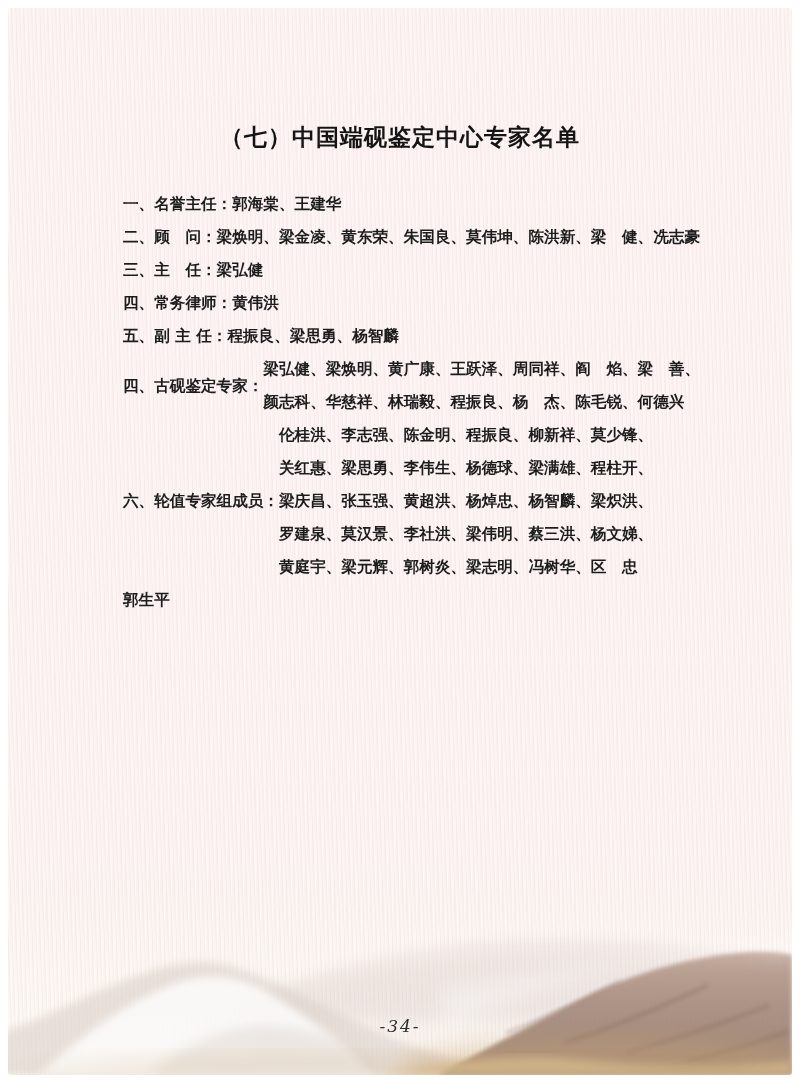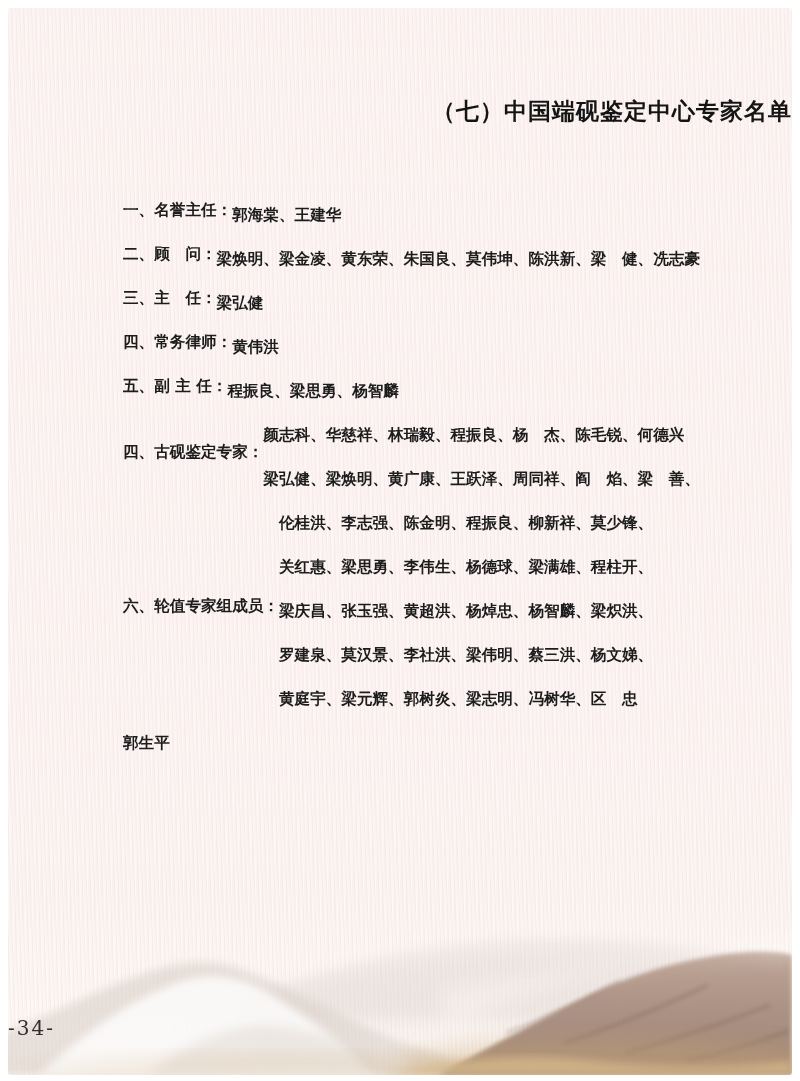--- a/index.html
+++ b/index.html
@@ -38,23 +38,23 @@
         rgba(244,226,224,0.00) 4px),
       repeating-linear-gradient(92deg,
         rgba(255,255,255,0.00) 0px,
         rgba(255,255,255,0.30) 2px,
         rgba(246,231,229,0.25) 3px,
         rgba(255,255,255,0.00) 6px);
     pointer-events: none;
   }
   .title {
     position: absolute;
-    top: 90px; left: 0; width: 100%;
+    top: 116px; left: 0; width: 100%;
     margin: 0;
-    text-align: right;
+    text-align: center;
     font-family: "DejaVu Sans", sans-serif;
     font-weight: 700;
     font-size: 23px;
     line-height: 1.2;
     letter-spacing: 1px;
     color: var(--c-title-ink, #141414);
   }
   .roster {
     position: absolute;
     left: 115px; top: 180px;
@@ -65,29 +65,31 @@
     line-height: 33px;
     color: var(--c-ink, #1c1c1c);
   }
   .item {
     display: flex;
     align-items: center;
     white-space: nowrap;
   }
   .item-label { flex: 0 0 auto; }
   .item-names { flex: 0 0 auto; }
-  .name-line { white-space: nowrap; margin-top: 11px; }
+  .name-line { white-space: nowrap; }
   .page-number {
     position: absolute;
     top: 1008px; left: 0; width: 100%;
+    text-align: center;
     font-family: "DejaVu Serif", serif;
-    font-size: 20px;
+    font-size: 17px;
     line-height: 1.2;
     letter-spacing: 2px;
     color: var(--c-pagenum-ink, #2e2e2e);
+    font-style: italic;
   }
   .landscape {
     position: absolute;
     left: 0; bottom: 0;
     width: 100%; height: 286px;
     display: block;
     pointer-events: none;
   }
   .mtn-gray   { fill: var(--c-mtn-gray, #ddd3cc); }
   .mtn-snow   { fill: var(--c-mtn-snow, #ffffff); }
@@ -172,22 +174,22 @@
   <div class="item">
     <span class="item-label"><span class="num">五、</span><span class="lbl">副 主 任：</span></span>
     <div class="item-names">
             <div class="name-line">程振良、梁思勇、杨智麟</div>
           </div>
   </div>
 
   <div class="item">
     <span class="item-label"><span class="num">四、</span><span class="lbl">古砚鉴定专家：</span></span>
     <div class="item-names">
+            <div class="name-line">梁弘健、梁焕明、黄广康、王跃泽、周同祥、阎　焰、梁　善、</div>
             <div class="name-line">颜志科、华慈祥、林瑞毅、程振良、杨　杰、陈毛锐、何德兴</div>
-            <div class="name-line">梁弘健、梁焕明、黄广康、王跃泽、周同祥、阎　焰、梁　善、</div>
           </div>
   </div>
 
   <div class="item">
     <span class="item-label"><span class="num">六、</span><span class="lbl">轮值专家组成员：</span></span>
     <div class="item-names">
             <div class="name-line">伦桂洪、李志强、陈金明、程振良、柳新祥、莫少锋、</div>
             <div class="name-line">关红惠、梁思勇、李伟生、杨德球、梁满雄、程柱开、</div>
             <div class="name-line">梁庆昌、张玉强、黄超洪、杨焯忠、杨智麟、梁炽洪、</div>
             <div class="name-line">罗建泉、莫汉景、李社洪、梁伟明、蔡三洪、杨文娣、</div>

